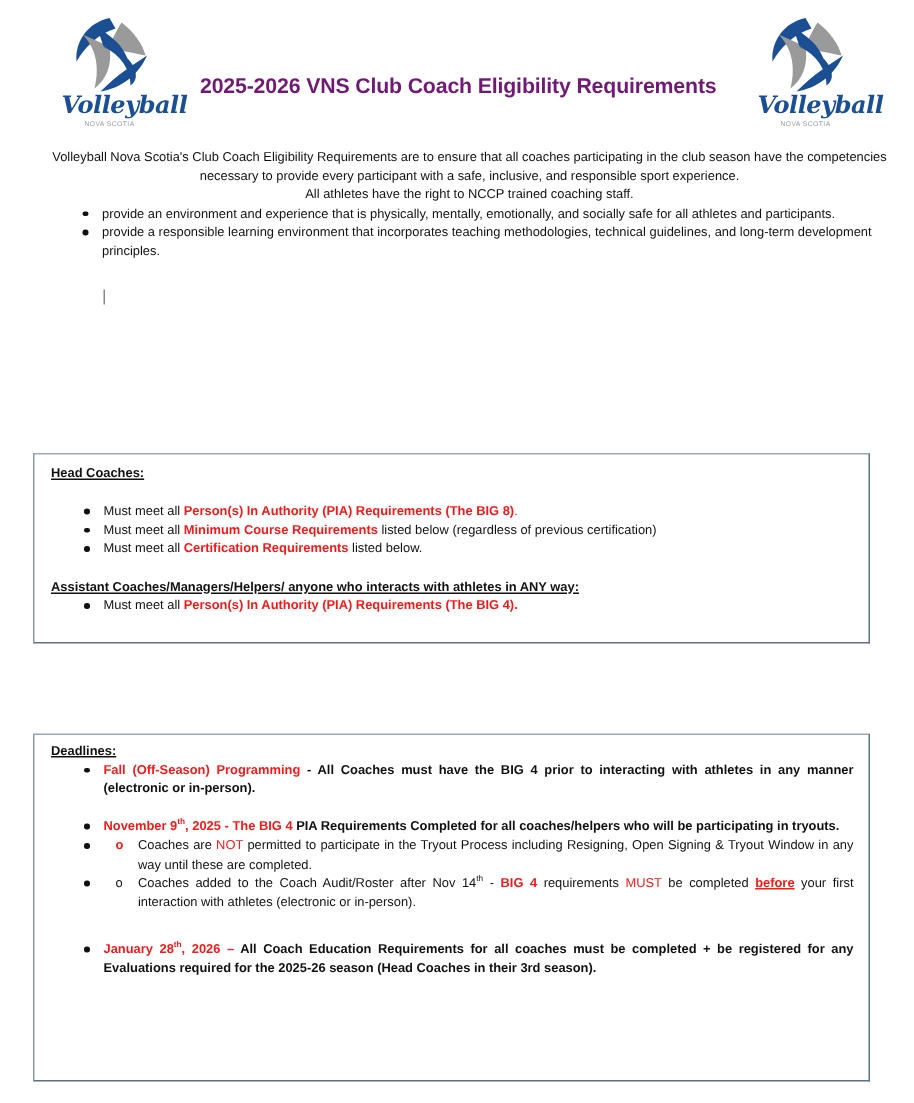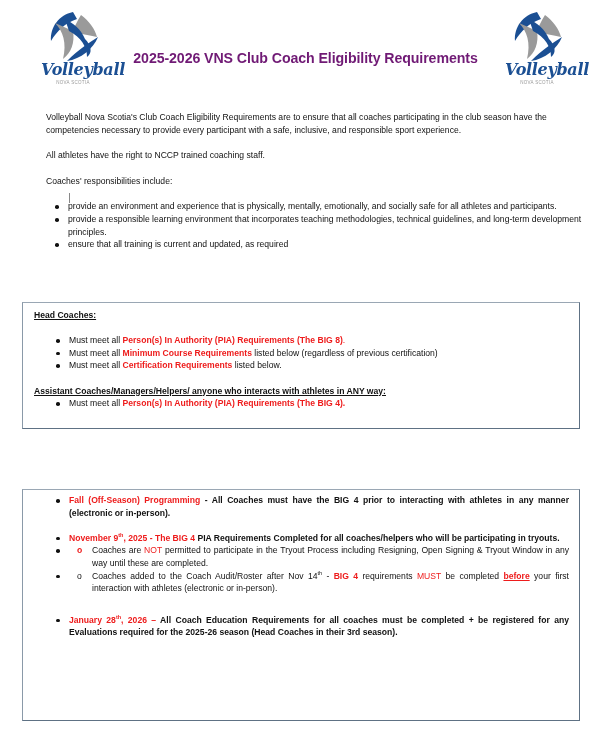--- a/index.html
+++ b/index.html
@@ -58,21 +58,21 @@
       font-size: 14.2px;
       color: #701a75;
       letter-spacing: -0.1px;
     }
     .intro {
       position: absolute;
       left: 33px;
       top: 98px;
       width: 560px;
     }
-    .intro p { margin: 13px; }
+    .intro p { margin: 0; text-align: center; }
     .gp-head { font-weight: bold; margin-top: 12.6px !important; }
     ul.dots {
       margin: 0;
       padding: 0;
       list-style: none;
     }
     ul.dots li {
       position: relative;
       padding-left: 35px;
     }
@@ -164,25 +164,23 @@
     <path d="M40 6 C48 12 54 20 56 28 C46 26 38 24 30 24 C34 18 36 12 40 6 Z" fill="#9a9a9a"></path>
     <path d="M24 10 C32 14 40 20 44 30 C50 36 52 44 46 48 C46 38 40 28 28 22 Z" fill="#1b4f93"></path>
   </svg>
   <div class="logo-word">Volleyball</div>
   <div class="logo-sub">NOVA SCOTIA</div>
 </div>
 
 <div class="intro">
   <p>Volleyball Nova Scotia's Club Coach Eligibility Requirements are to ensure that all coaches participating in the club season have the competencies necessary to provide every participant with a safe, inclusive, and responsible sport experience.</p>
   <p>All athletes have the right to NCCP trained coaching staff.</p>
-  <p>Coaches' responsibilities include:</p>
   <ul class="dots">
     <li>provide an environment and experience that is physically, mentally, emotionally, and socially safe for all athletes and participants.</li>
     <li>provide a responsible learning environment that incorporates teaching methodologies, technical guidelines, and long-term development principles.</li>
-    <li>ensure that all training is current and updated, as required</li>
   </ul>
 </div>
 <div class="caret"></div>
 
 <div class="box box1">
   <div class="box-inner" style="top:6px;">
     <p class="u-head">Head Coaches:</p>
     <ul class="dots" style="margin-top:12.6px;">
       <li><span>Must meet all </span><span class="red b">Person(s) In Authority (PIA) Requirements (The BIG 8)</span><span class="red">.</span></li>
       <li><span>Must meet all </span><span class="red b">Minimum Course Requirements</span><span> listed below (regardless of previous certification)</span></li>
@@ -190,20 +188,21 @@
     </ul>
     <p class="u-head" style="margin-top:12.6px;">Assistant Coaches/Managers/Helpers/ anyone who interacts with athletes in ANY way:</p>
     <ul class="dots">
       <li><span>Must meet all </span><span class="red b">Person(s) In Authority (PIA) Requirements (The BIG 4).</span></li>
     </ul>
   </div>
 </div>
 
 <div class="box box2">
   <div class="box-inner" style="top:4px;">
+    <p class="u-head">Deadlines:</p>
     <ul class="dots b just">
       <li><span class="red">Fall (Off-Season) Programming</span><span> - All Coaches must have the BIG 4 prior to interacting with athletes in any manner (electronic or in-person).</span></li>
       <li style="margin-top:12.6px;"><span class="red"><span>November 9</span><sup>th</sup><span>, 2025 - The BIG 4</span></span><span> PIA Requirements Completed for all coaches/helpers who will be participating in tryouts.</span>
         <ul class="subs" style="margin-left:-35px;">
           <li><span class="mark red b">o</span><span>Coaches are </span><span class="red">NOT</span><span> permitted to participate in the Tryout Process including Resigning, Open Signing &amp; Tryout Window in any way until these are completed.</span></li>
           <li><span class="mark">o</span><span>Coaches added to the Coach Audit/Roster after Nov 14</span><sup>th</sup><span> - </span><span class="red b">BIG 4</span><span> requirements </span><span class="red">MUST</span><span> be completed </span><span class="red b u">before</span><span> your first interaction with athletes (electronic or in-person).</span></li>
         </ul>
       </li>
       <li style="margin-top:19px;"><span class="red"><span>January 28</span><sup>th</sup><span>, 2026 –</span></span><span> All Coach Education Requirements for all coaches must be completed + be registered for any Evaluations required for the 2025-26 season (Head Coaches in their 3rd season).</span></li>
     </ul>

